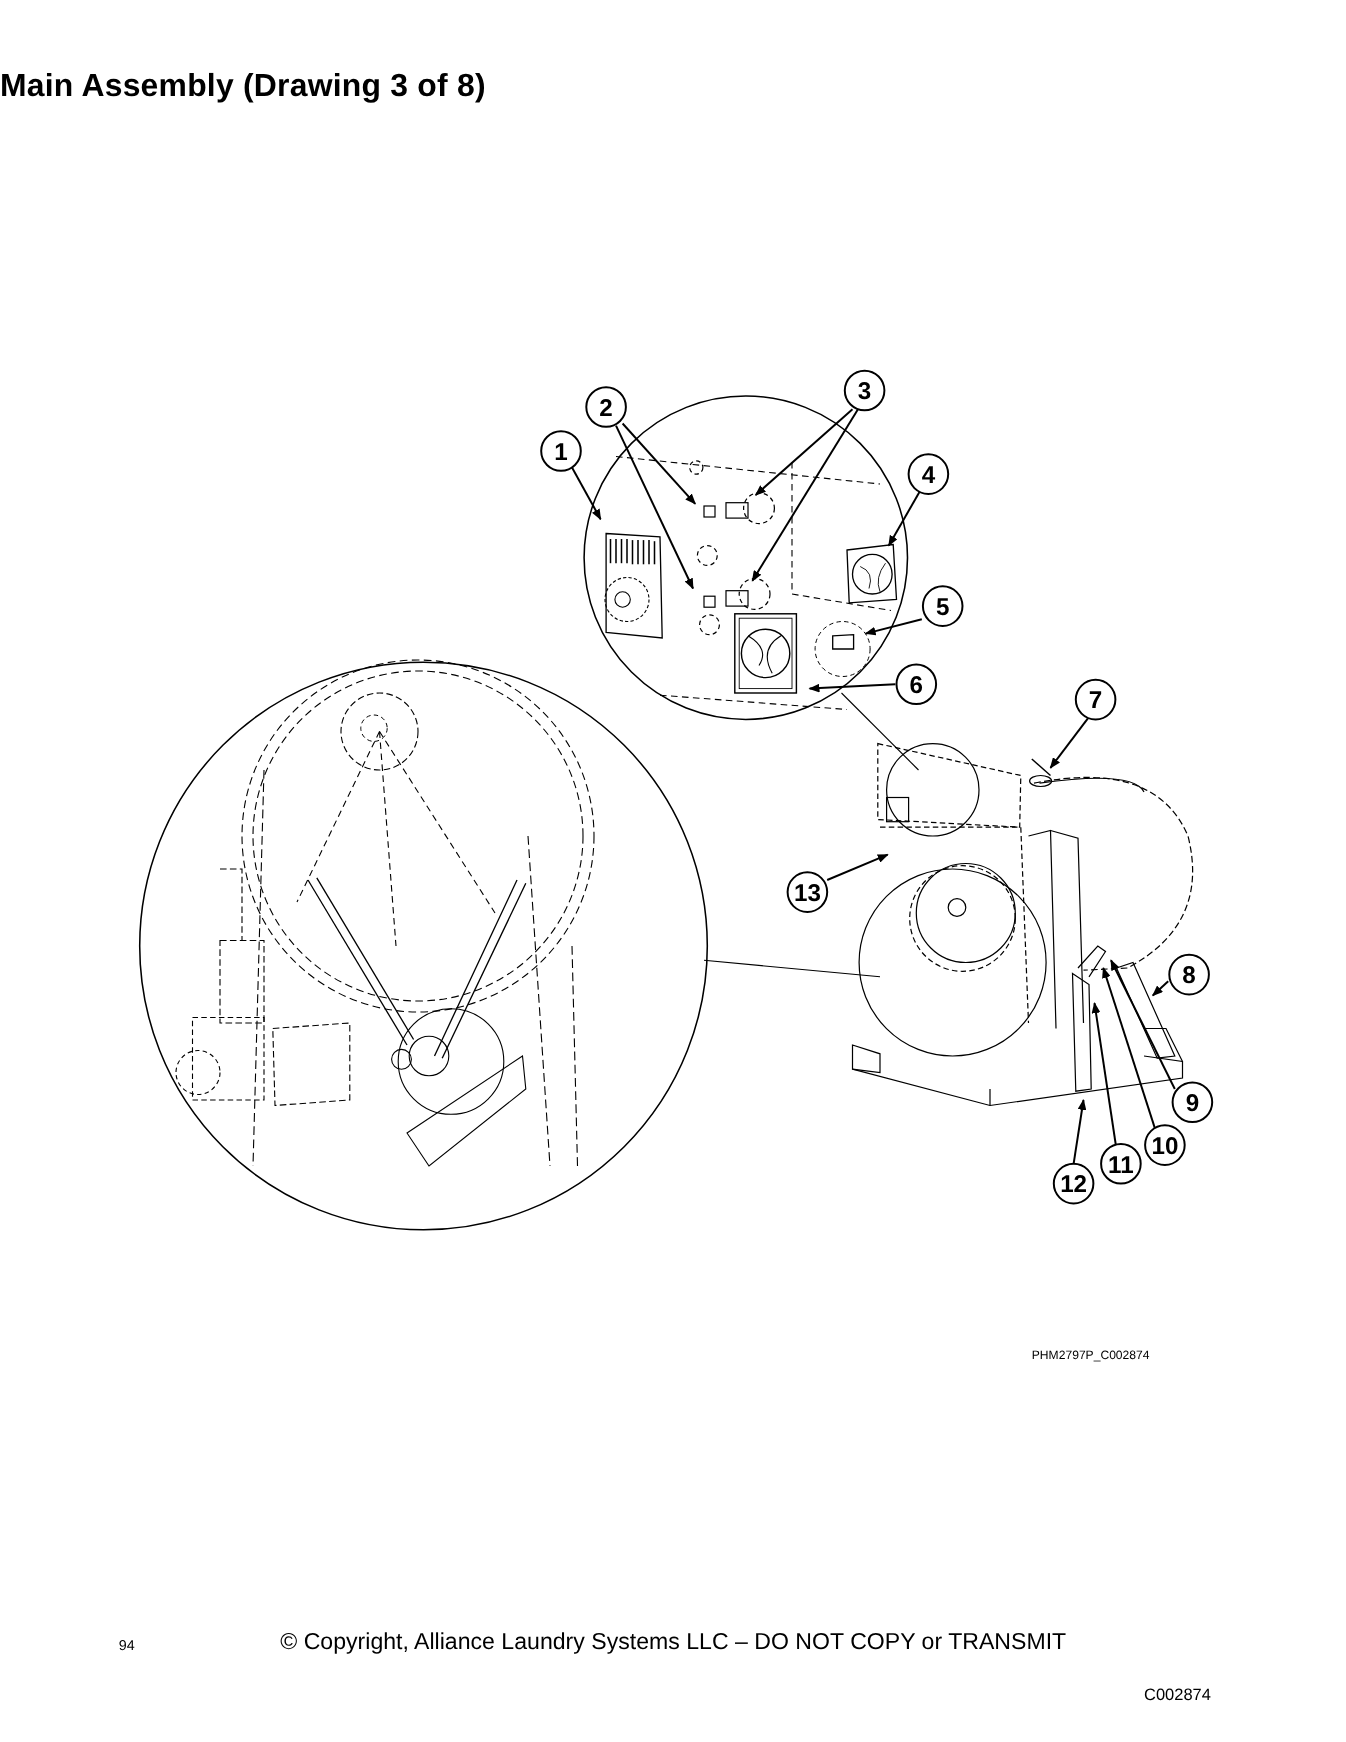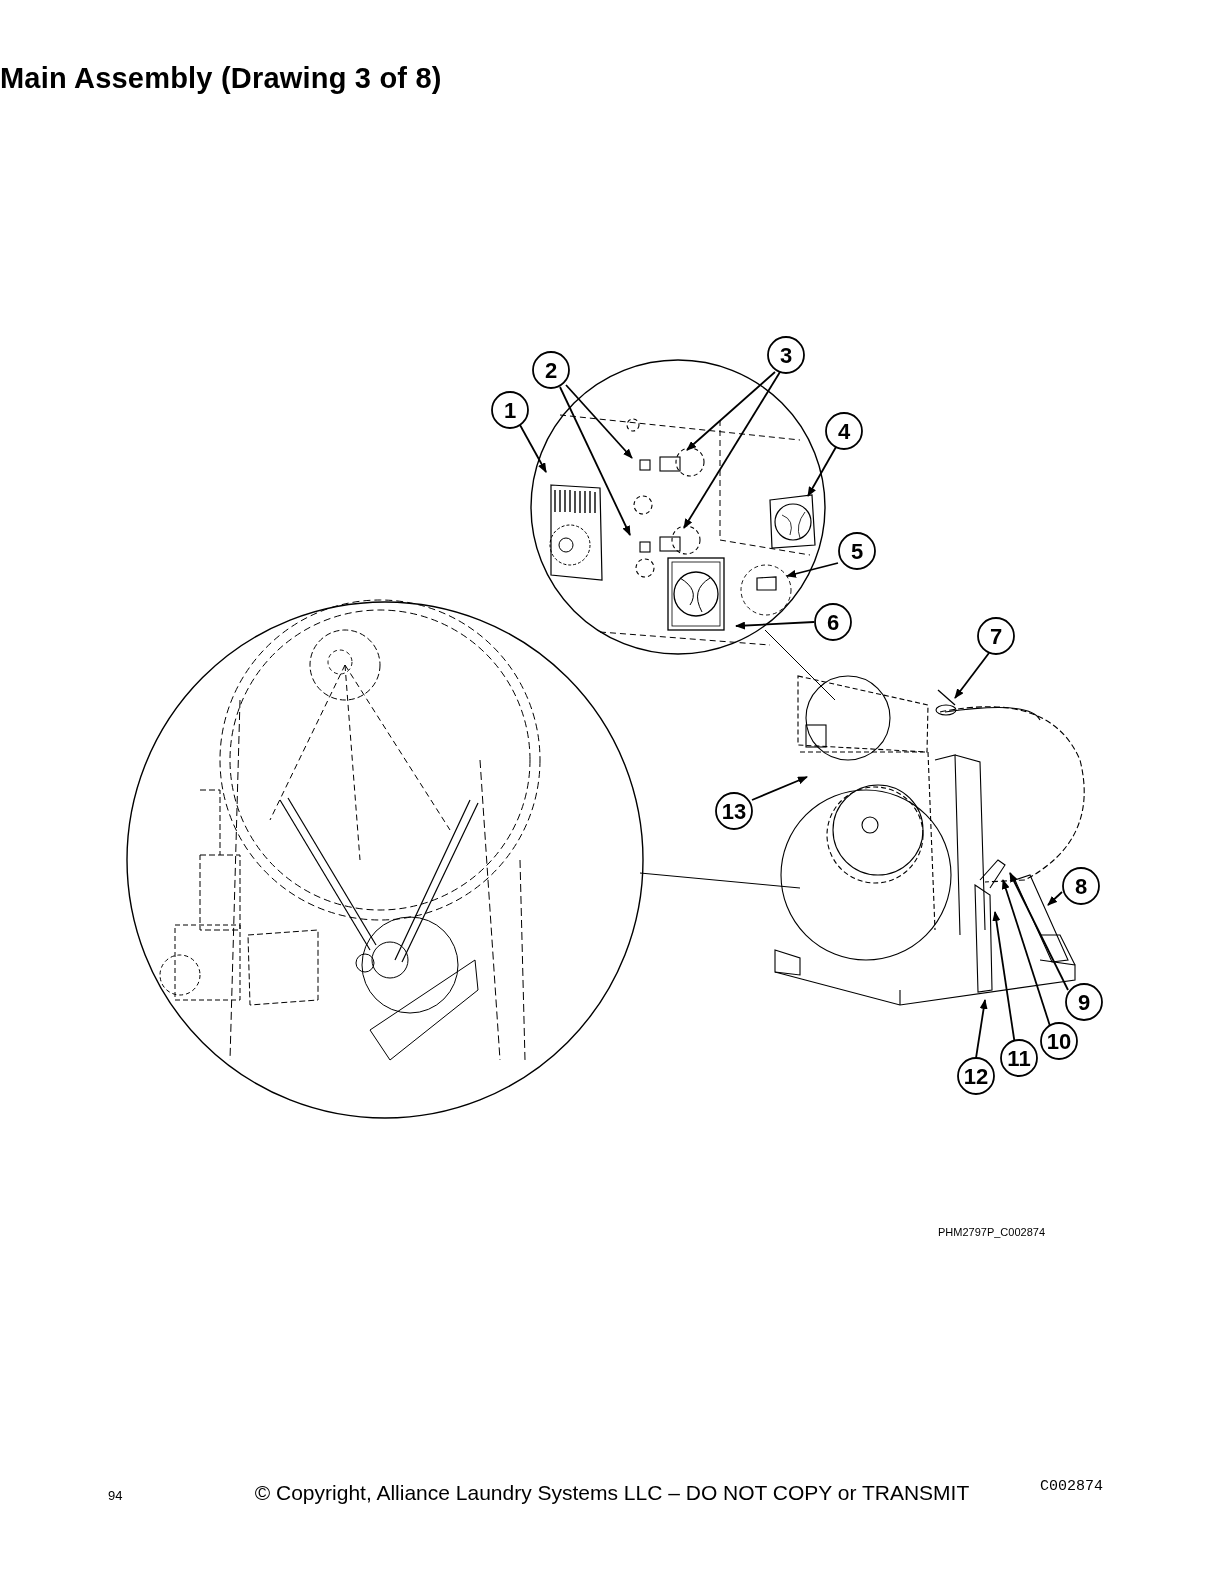--- a/index.html
+++ b/index.html
@@ -4,21 +4,21 @@
 <style>
   html, body { margin:0; padding:0; background:#ffffff; }
   body { width:1224px; height:1584px; position:relative; overflow:hidden; font-family:"Liberation Sans", sans-serif; color:#000; }
   .title { position:absolute; left:0; width:1224px; top:62px; text-align:left; font-size:29px; font-weight:bold; letter-spacing:0.2px; }
   .subtitle { position:absolute; left:0; width:1224px; top:103px; text-align:center; font-size:16px; line-height:21px; }
   .figure { position:absolute; left:0; top:0; width:1224px; height:1584px; }
   .callout-label { font-family:"Liberation Sans", sans-serif; font-weight:bold; font-size:22px; }
   .fig-id { position:absolute; left:938px; top:1226px; font-size:11px; }
   .page-num { position:absolute; left:108px; top:1478px; font-size:13px;margin-top:10px; }
   .copyright { position:absolute; left:0; width:1224px; top:1481px; text-align:center; font-size:21px; }
-  .doc-code { position:absolute; left:1040px; top:1478px; font-size:15px;font-family:Liberation Mono, monospace; }
+  .doc-code { position:absolute; left:1040px; top:1532px; font-size:15px; }
 </style>
 </head>
 <body>
 
 <div class="title">Main Assembly (Drawing 3 of 8)</div>
 <div class="subtitle">
 </div>
 
 <svg class="figure" viewBox="0 0 1224 1584" xmlns="http://www.w3.org/2000/svg">
   <defs>

